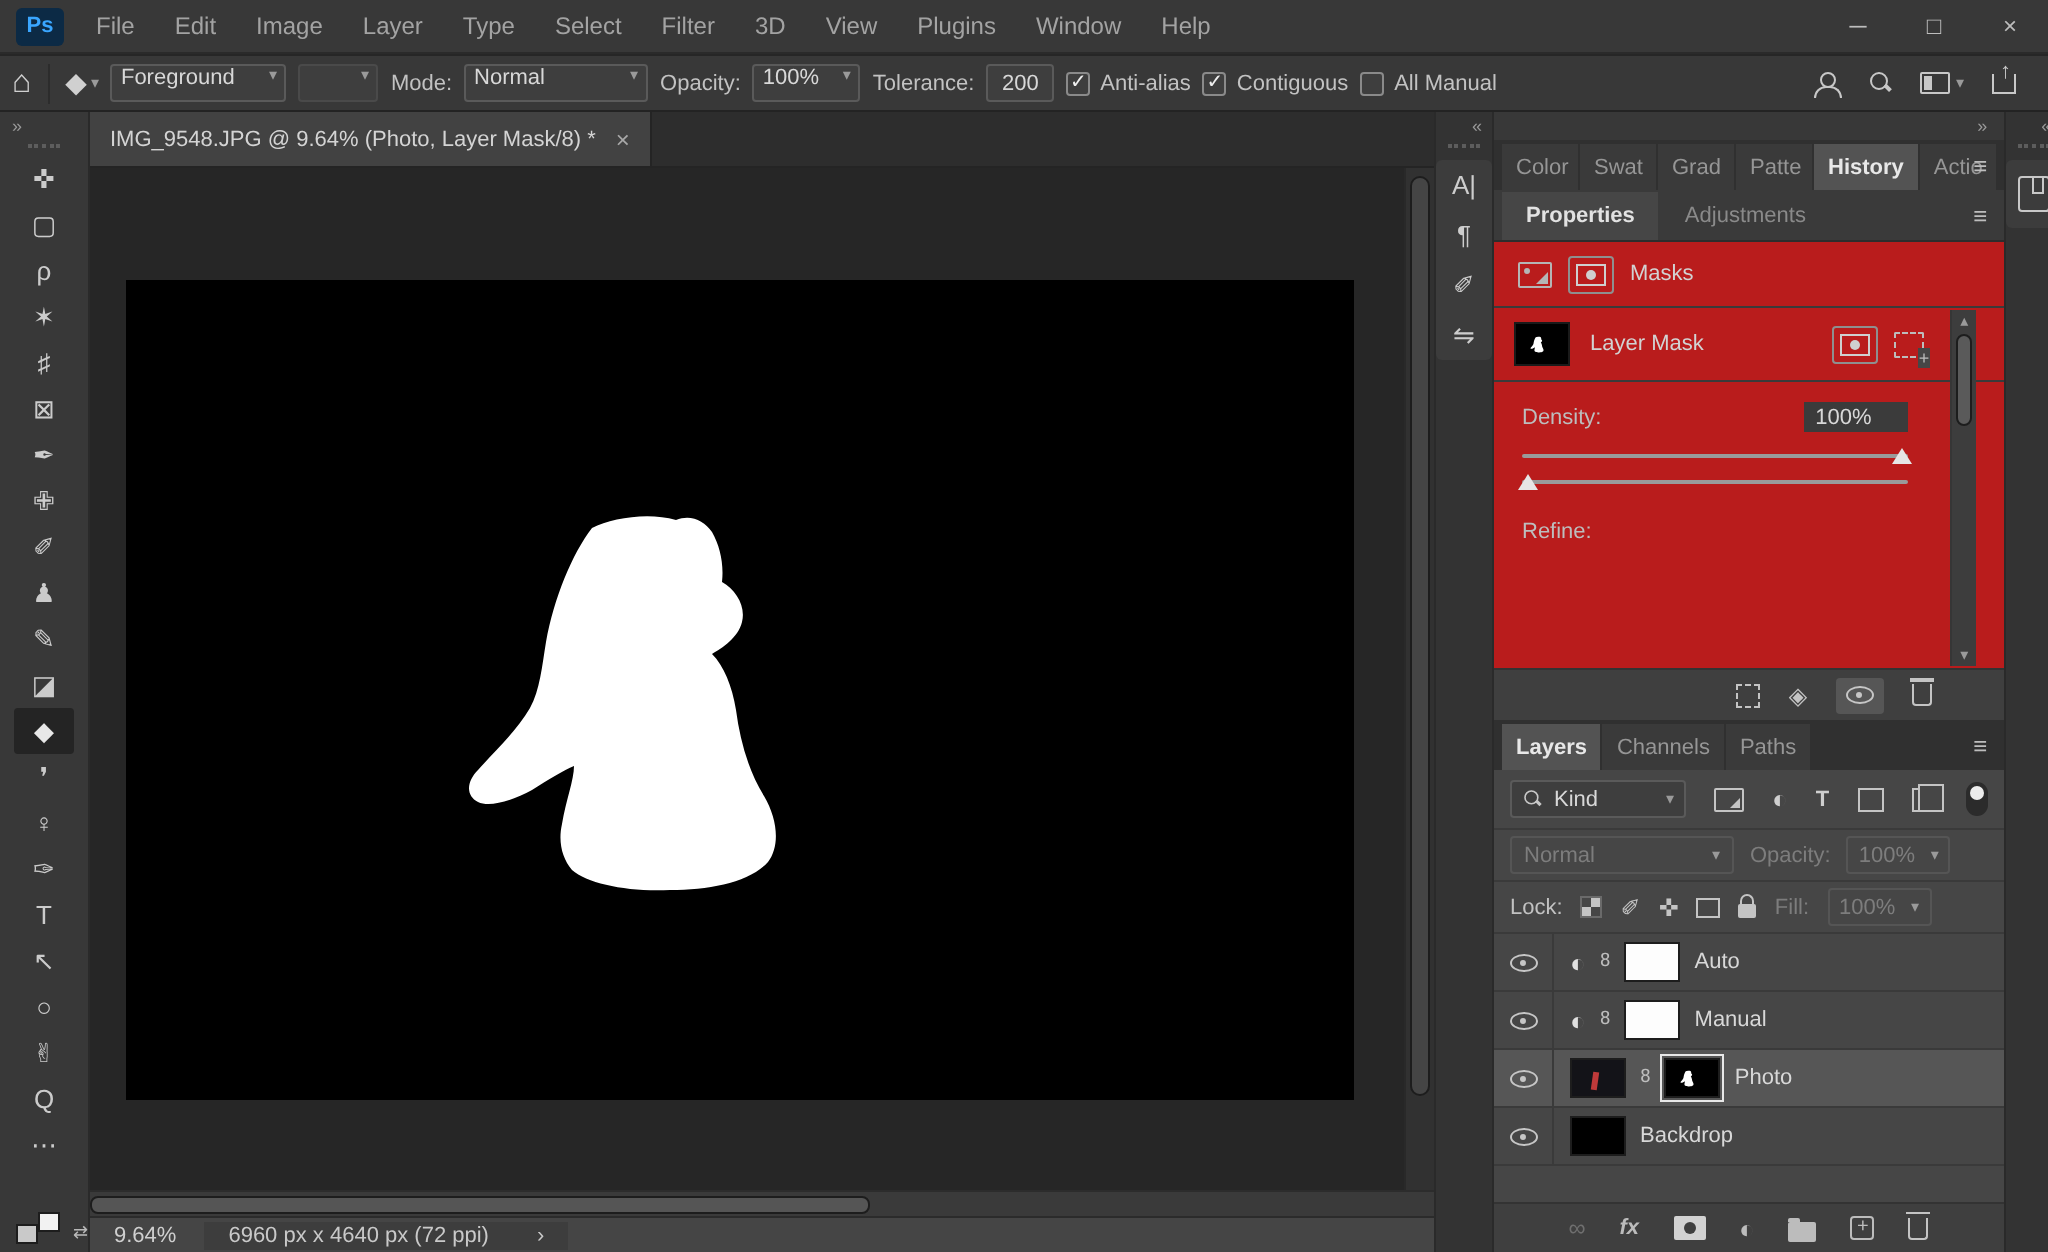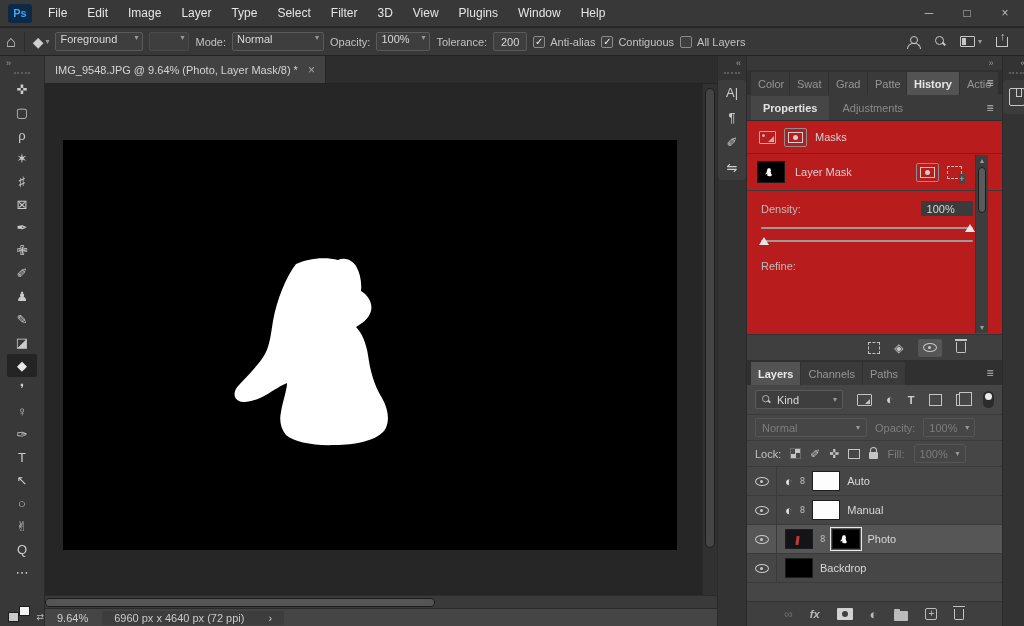--- a/index.html
+++ b/index.html
@@ -5,21 +5,21 @@
   * { margin:0; padding:0; box-sizing:border-box; }
   html,body { width:1024px; height:626px; overflow:hidden; background:#262626;
     font-family:"Liberation Sans","DejaVu Sans",sans-serif; }
   #app { position:relative; width:1024px; height:626px; background:#262626; color:#cfcfcf; font-size:11px; }
 
   
   .menubar { position:absolute; left:0; top:0; width:1024px; height:27px; background:#383838;
     border-bottom:1px solid #2a2a2a; display:flex; align-items:center; }
   .ps-logo { width:24px; height:19px; margin:0 6px 0 8px; background:#0c2a45; color:#3aa6ff;
     font-weight:bold; font-size:11px; display:flex; align-items:center; justify-content:center; border-radius:3px; }
-  .menu-item { padding:0 10px; height:23px; display:flex; align-items:center; color:#e5e5e5; font-size:12px; cursor:default; }
+  .menu-item { padding:0 10px; height:23px; display:flex; align-items:center; color:#a3a3a3; font-size:12px; cursor:default; }
   .win-controls { margin-left:auto; display:flex; height:27px; }
   .win-btn { width:38px; height:27px; display:flex; align-items:center; justify-content:center; color:#bdbdbd; font-size:12px; }
 
   
   .optionsbar { position:absolute; left:0; top:28px; width:1024px; height:28px; background:#383838;
     border-bottom:1px solid #232323; display:flex; align-items:center; gap:6px; padding:0 6px; }
   .vsep { width:1px; height:20px; background:#2c2c2c; margin:0 2px; }
   .opt-icon { color:#d0d0d0; font-size:14px; display:flex; align-items:center; gap:2px; }
   .chev { color:#9a9a9a; font-size:8px; }
   .dropdown { background:#3e3e3e; border:1px solid #5a5a5a; border-radius:2px; height:19px;
@@ -111,21 +111,21 @@
   .maskbtn { width:23px; height:19px; border:1px solid #8f8f8f; border-radius:2px; display:flex; align-items:center; justify-content:center; }
   .maskbtn .inner { width:15px; height:11px; border:1px solid #cfcfcf; display:flex; align-items:center; justify-content:center; }
   .maskbtn .dot { width:5px; height:5px; border-radius:50%; background:#cfcfcf; }
   .masks-title { color:#d2d2d2; }
   .lm-row { height:37px; display:flex; align-items:center; gap:10px; padding-left:10px; border-bottom:1px solid #3a3a3a; }
   .lm-thumb { width:28px; height:22px; background:#000; border:1px solid #1a1a1a; }
   .lm-label { color:#d2d2d2; flex:1; }
   .lm-actions { display:flex; align-items:center; gap:8px; padding-right:40px; }
   .i-addmask { position:relative; width:15px; height:13px; border:1px dashed #bdbdbd; border-radius:1px; }
   .i-addmask::after { content:"+"; position:absolute; right:-4px; bottom:-6px; color:#bdbdbd; font-size:9px; background:#464646; }
-  .slider-row { padding:0 29px 0 14px; }
+  .slider-row { padding:0 48px 0 14px; }
   .sl-head { display:flex; justify-content:space-between; align-items:center; margin-top:10px; }
   .sl-label { color:#bdbdbd; }
   .sl-value { background:#3b3b3b; min-width:52px; height:15px; display:flex; align-items:center; justify-content:flex-start; padding:0 6px; color:#d8d8d8; }
   .sl-track { position:relative; height:2px; background:#9a9a9a; margin-top:11px; border-radius:1px; }
   .sl-thumb { position:absolute; top:-3px; width:0; height:0; border-left:5px solid transparent; border-right:5px solid transparent; border-bottom:8px solid #e6e6e6; }
   .refine { padding-left:14px; margin-top:18px; color:#bdbdbd; }
   .masks-footer { position:absolute; left:0; bottom:0; width:100%; height:26px; background:#3f3f3f; border-top:1px solid #333;
     display:flex; align-items:center; justify-content:flex-end; gap:14px; padding-right:36px; }
   .i-dotsel { width:12px; height:12px; border:1px dashed #c4c4c4; }
   .mf-glyph { color:#c4c4c4; font-size:12px; }
@@ -257,21 +257,21 @@
     <span class="checkbox">
       <span class="cb-box">✓</span>
       <span class="opt-label">Anti-alias</span>
     </span>
     <span class="checkbox">
       <span class="cb-box">✓</span>
       <span class="opt-label">Contiguous</span>
     </span>
     <span class="checkbox">
       <span class="cb-box"></span>
-      <span class="opt-label">All Layers</span>
+      <span class="opt-label">All Manual</span>
     </span>
     <div class="opt-right">
       <span class="i-person"></span>
       <span class="i-search"></span>
       <span style="display:flex; align-items:center; gap:3px">
         <span class="i-workspace"></span>
         <span class="chev">▾</span>
       </span>
       <span class="i-share"></span>
     </div>

